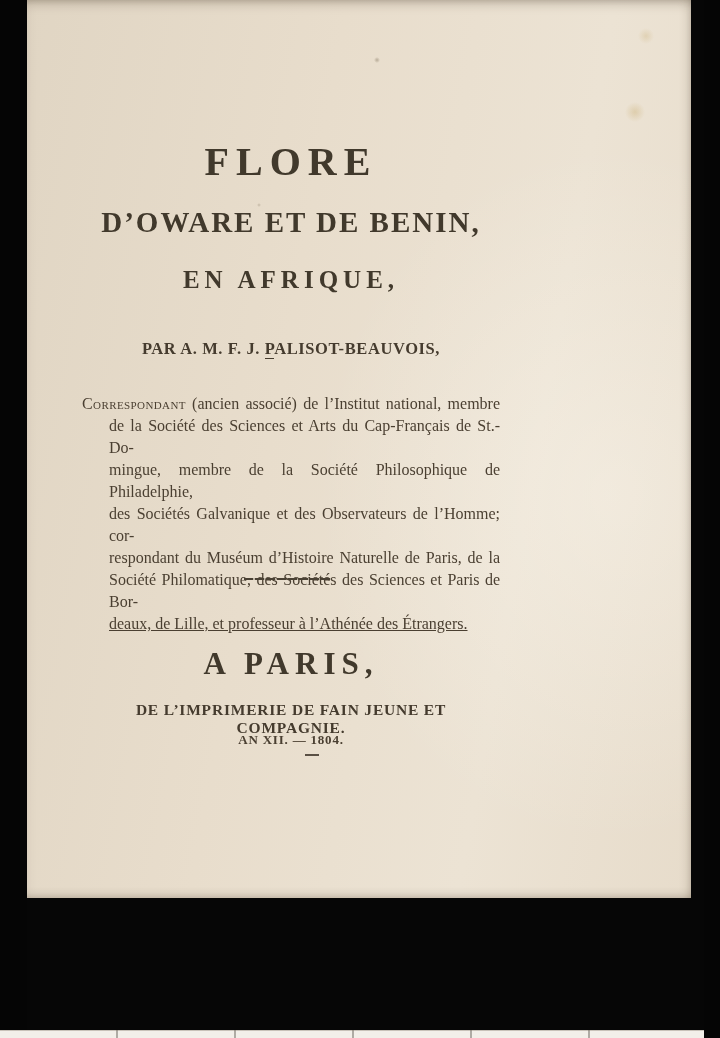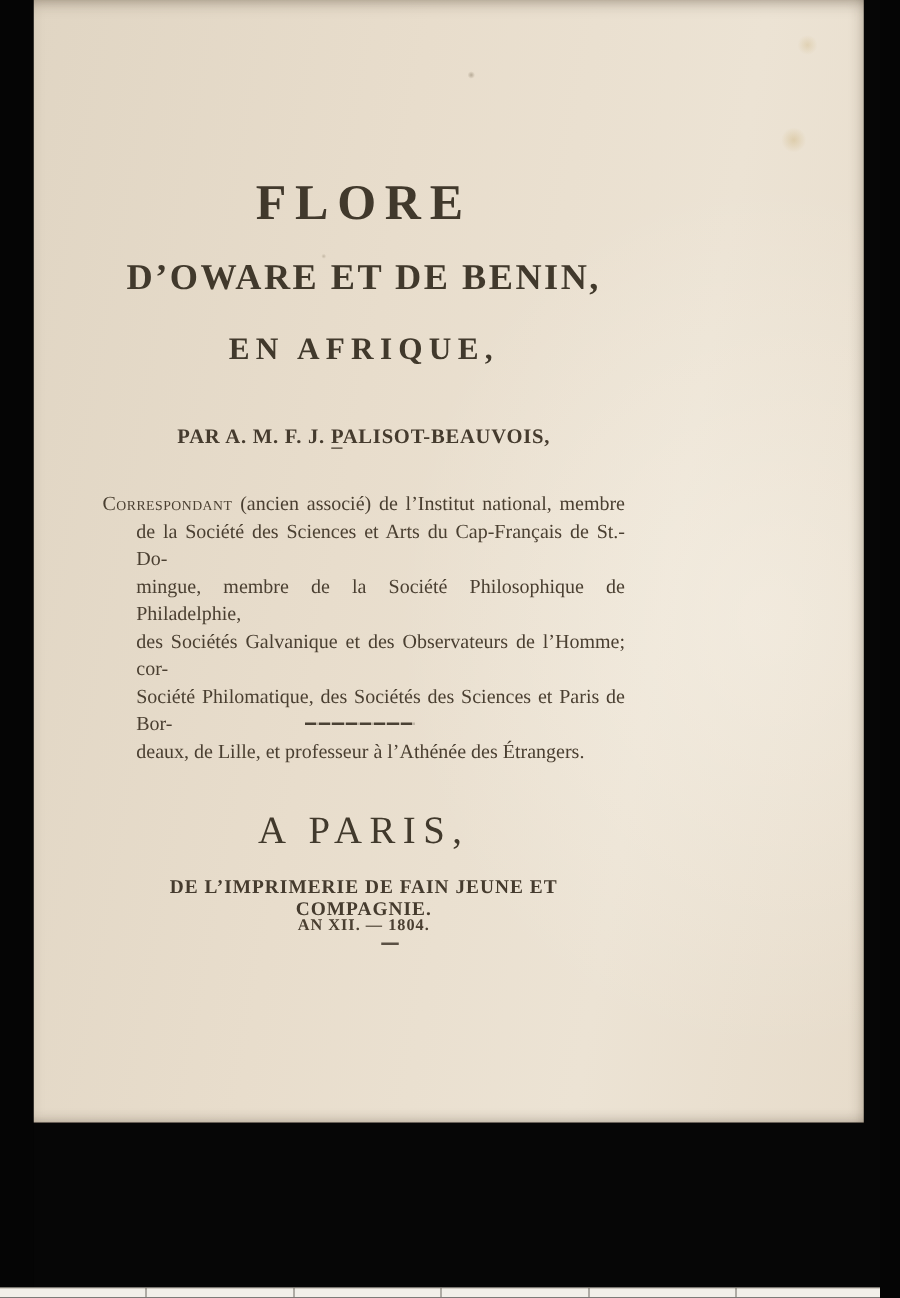--- a/index.html
+++ b/index.html
@@ -38,28 +38,28 @@
   .t2 { top: 206px; font-size: 29px; font-weight: bold; letter-spacing: 2px;  color: #41392c; }
   .t3 { top: 266px; font-size: 25px; font-weight: bold; letter-spacing: 5px;  color: #41392c; }
   .byline { top: 339px; font-size: 16.5px; font-weight: bold; letter-spacing: 0.6px; color: #453b2e; }
   .uletter { border-bottom: 1.5px solid #453b2e; }
   .note {
     position: absolute; top: 377px; left: 0; width: 100%;
     font-size: 16px; line-height: 22px; color: #4a3f31;
   }
   .note-line { text-align: justify; text-align-last: justify; padding-left: 27px; }
   .note-line.first { padding-left: 0; margin-top: 16px; }
-  .note-line.last  { text-align-last: left; }
+  .note-line.last  { text-align-last: left; text-decoration: underline; }
   .sc { font-variant: small-caps; letter-spacing: 0.4px; }
   .rule-dashes {
     position: absolute; top: 578px; left: 162px;
     width: 88px; height: 2px;
     background: repeating-linear-gradient(90deg, #4a4134 0 9px, rgba(74,65,52,0.25) 9px 11px);
   }
-  .paris   { top: 646px; font-size: 31px; font-weight: normal; letter-spacing: 6px; color: #41392c; }
+  .paris   { top: 646px; font-size: 31px; font-weight: bold; letter-spacing: 6px; color: #41392c; }
   .printer { top: 701px; font-size: 15.5px; font-weight: bold; letter-spacing: 0.8px; color: #453b2e; }
   .date    { top: 732px; font-size: 13px; font-weight: bold; letter-spacing: 0.8px; color: #4a3f31; }
   .date-dash {
     position: absolute; top: 754px; left: 223px;
     width: 14px; height: 1.5px; background: #5a5044;
   }
   .film-left  { position: absolute; left: 0; top: 0; width: 27px; height: 1031px; background: #050505; }
   .film-right { position: absolute; right: 0; top: 0; width: 16px; height: 1038px; background: #050505; }
   .bottom-strip {
     position: absolute; left: 0; bottom: 0; width: 704px; height: 7px;
@@ -79,20 +79,21 @@
     <div class="block t2">D’OWARE ET DE BENIN,</div>
     <div class="block t3">EN AFRIQUE,</div>
 
     <div class="block byline"><span>PAR A. M. F. J. </span><span class="uletter">P</span><span>ALISOT-BEAUVOIS,</span></div>
 
     <div class="note">
       <div class="note-line first"><span class="sc">Correspondant</span><span> (ancien associé) de l’Institut national, membre</span></div>
       <div class="note-line">de la Société des Sciences et Arts du Cap-Français de St.-Do-</div>
       <div class="note-line">mingue, membre de la Société Philosophique de Philadelphie,</div>
       <div class="note-line">des Sociétés Galvanique et des Observateurs de l’Homme; cor-</div>
+      <div class="note-line">respondant du Muséum d’Histoire Naturelle de Paris, de la</div>
       <div class="note-line">Société Philomatique, des Sociétés des Sciences et Paris de Bor-</div>
       <div class="note-line last">deaux, de Lille, et professeur à l’Athénée des Étrangers.</div>
     </div>
 
     <div class="rule-dashes"></div>
 
     <div class="block paris">A PARIS,</div>
     <div class="block printer">DE L’IMPRIMERIE DE FAIN JEUNE ET COMPAGNIE.</div>
     <div class="block date">AN XII. — 1804.</div>
     <div class="date-dash"></div>

